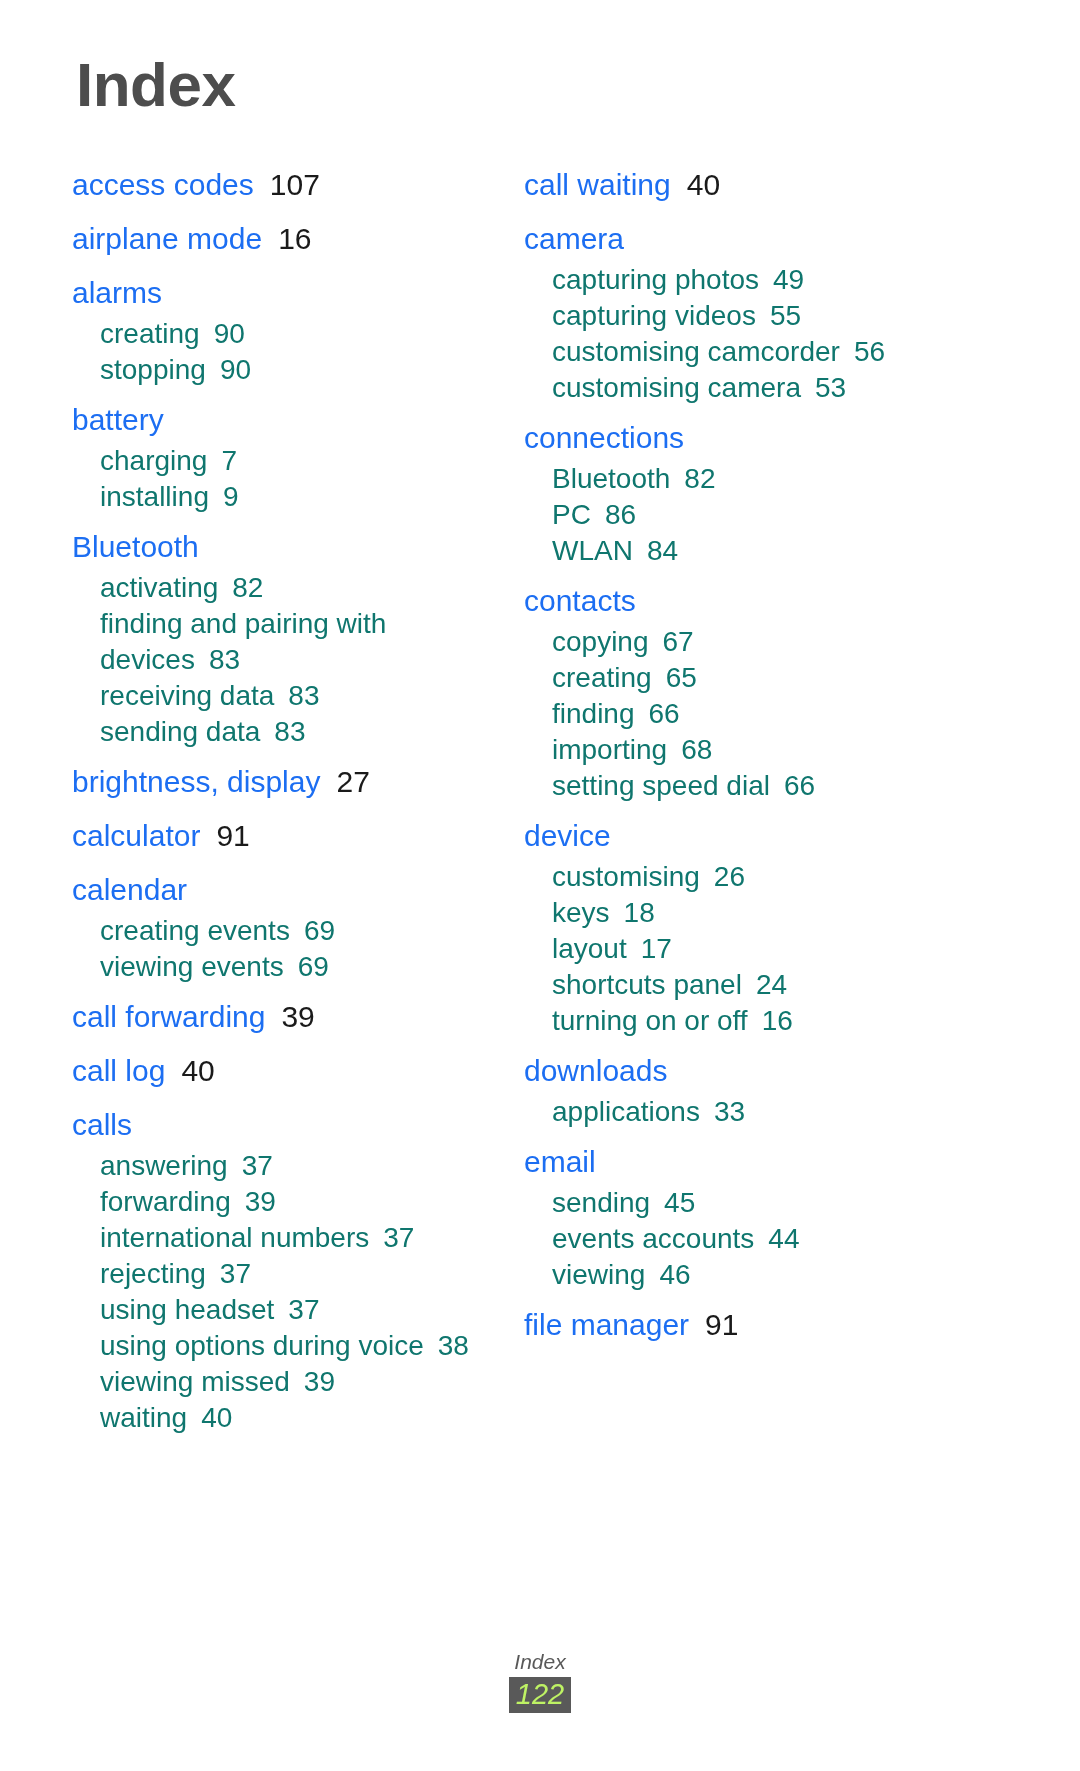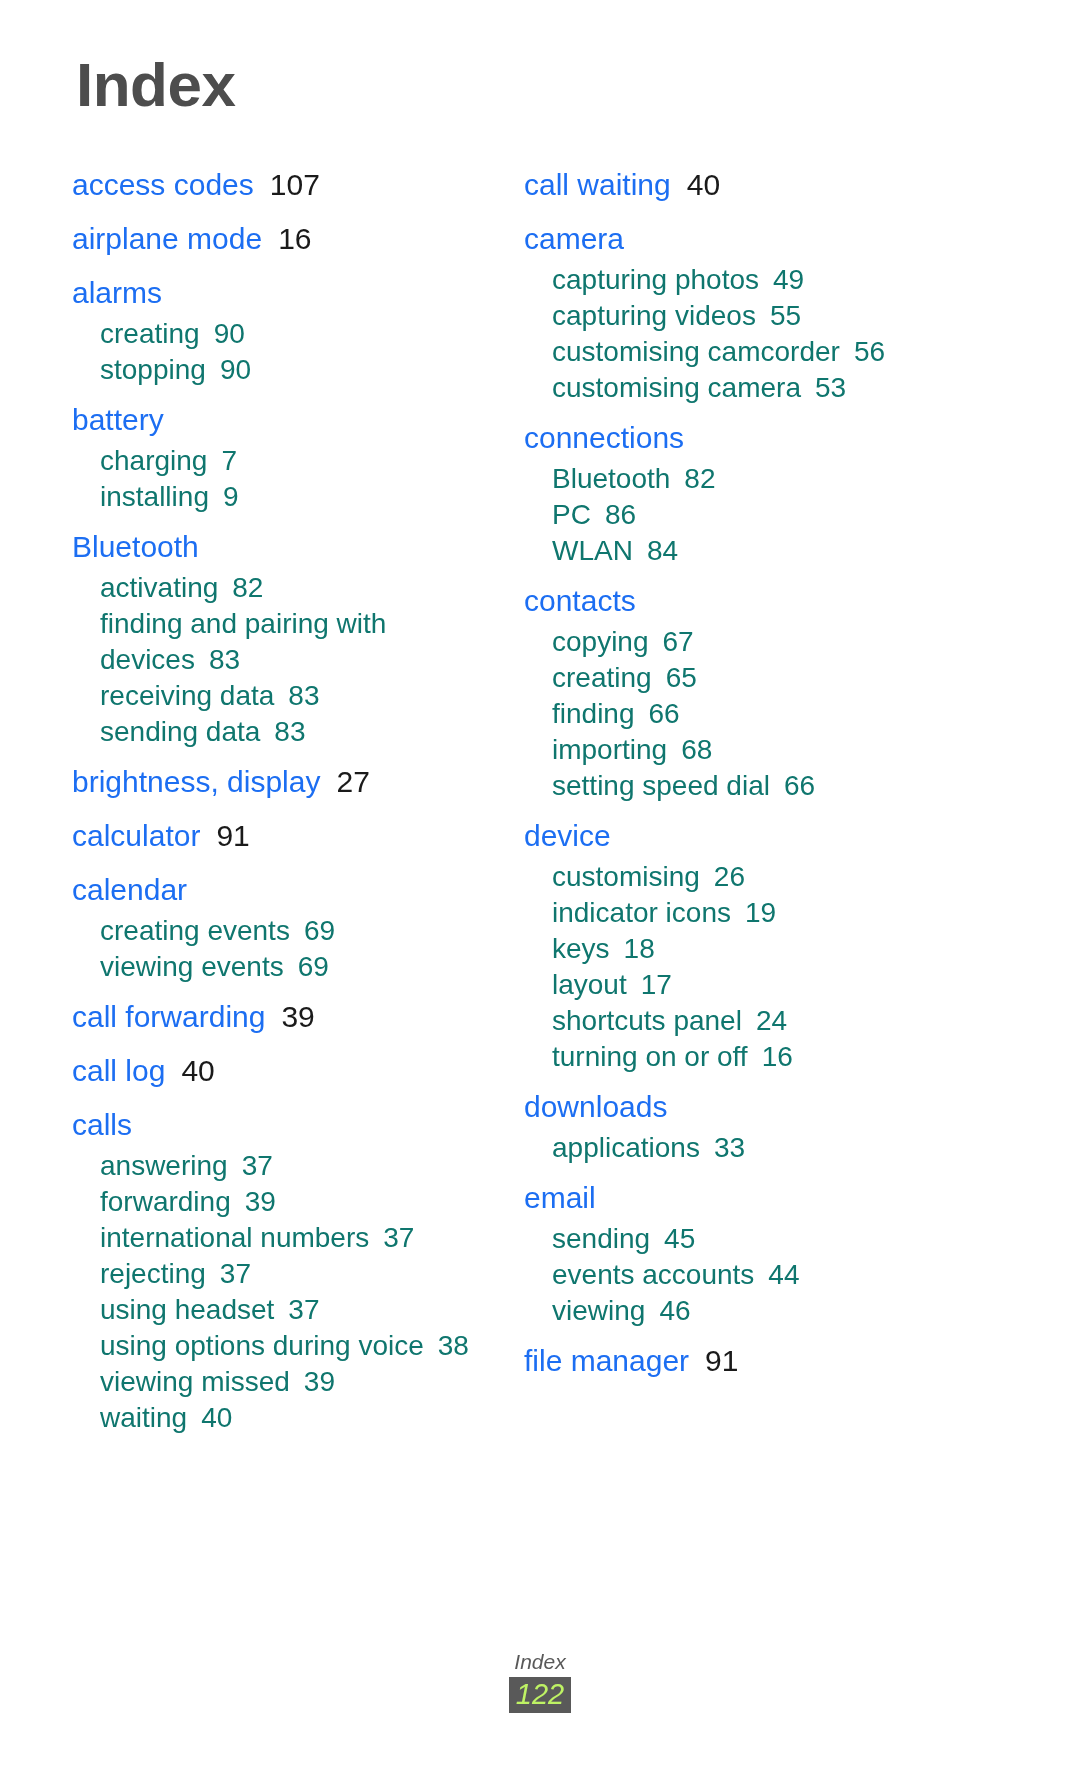--- a/index.html
+++ b/index.html
@@ -202,21 +202,20 @@
           <div class="sub"><span>copying</span><span class="pg">67</span></div>
           <div class="sub"><span>creating</span><span class="pg">65</span></div>
           <div class="sub"><span>finding</span><span class="pg">66</span></div>
           <div class="sub"><span>importing</span><span class="pg">68</span></div>
           <div class="sub"><span>setting speed dial</span><span class="pg">66</span></div>
         </div>
         <div class="spacer-after"></div>
         <div class="group has-subs">
           <div class="term"><span>device</span></div>
           <div class="sub"><span>customising</span><span class="pg">26</span></div>
-          <div class="sub"><span>indicator icons</span><span class="pg">19</span></div>
           <div class="sub"><span>keys</span><span class="pg">18</span></div>
           <div class="sub"><span>layout</span><span class="pg">17</span></div>
           <div class="sub"><span>shortcuts panel</span><span class="pg">24</span></div>
           <div class="sub"><span>turning on or off</span><span class="pg">16</span></div>
         </div>
         <div class="spacer-after"></div>
         <div class="group has-subs">
           <div class="term"><span>downloads</span></div>
           <div class="sub"><span>applications</span><span class="pg">33</span></div>
         </div>

